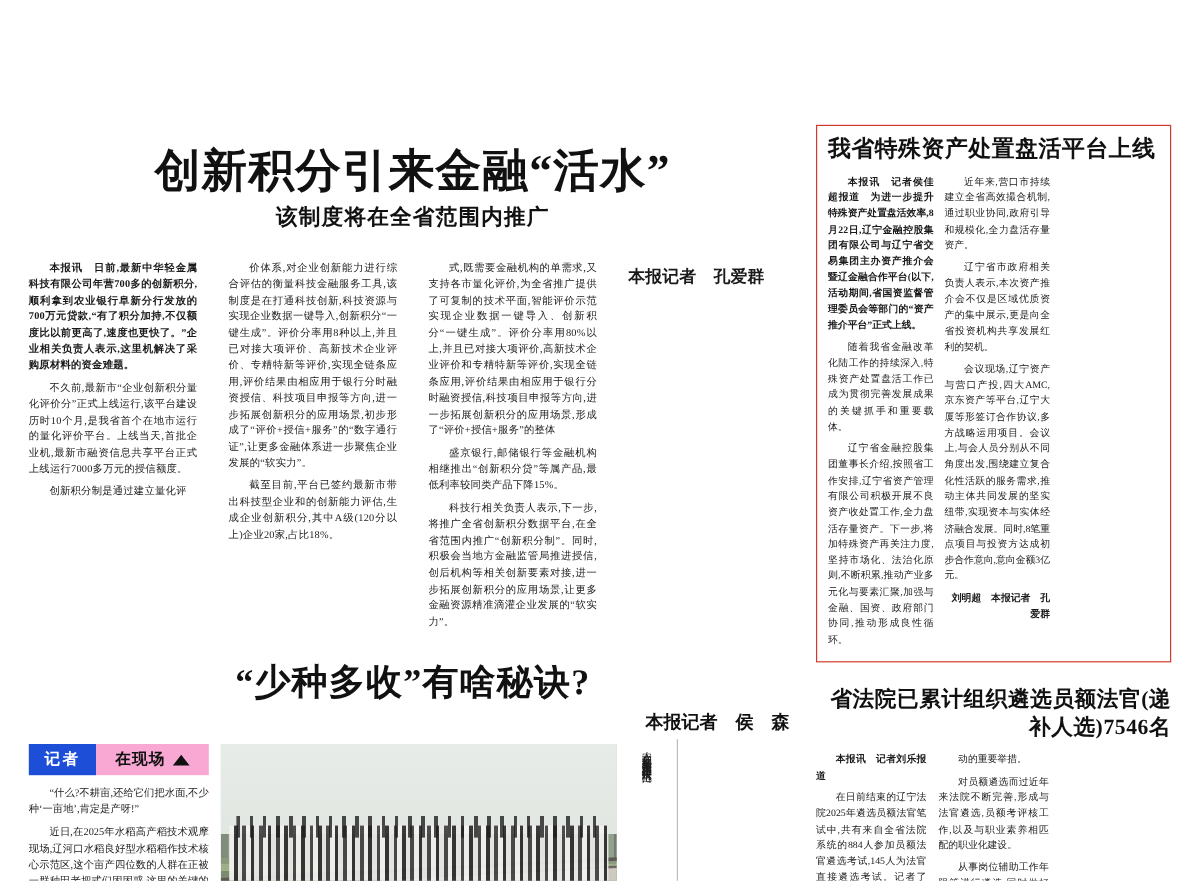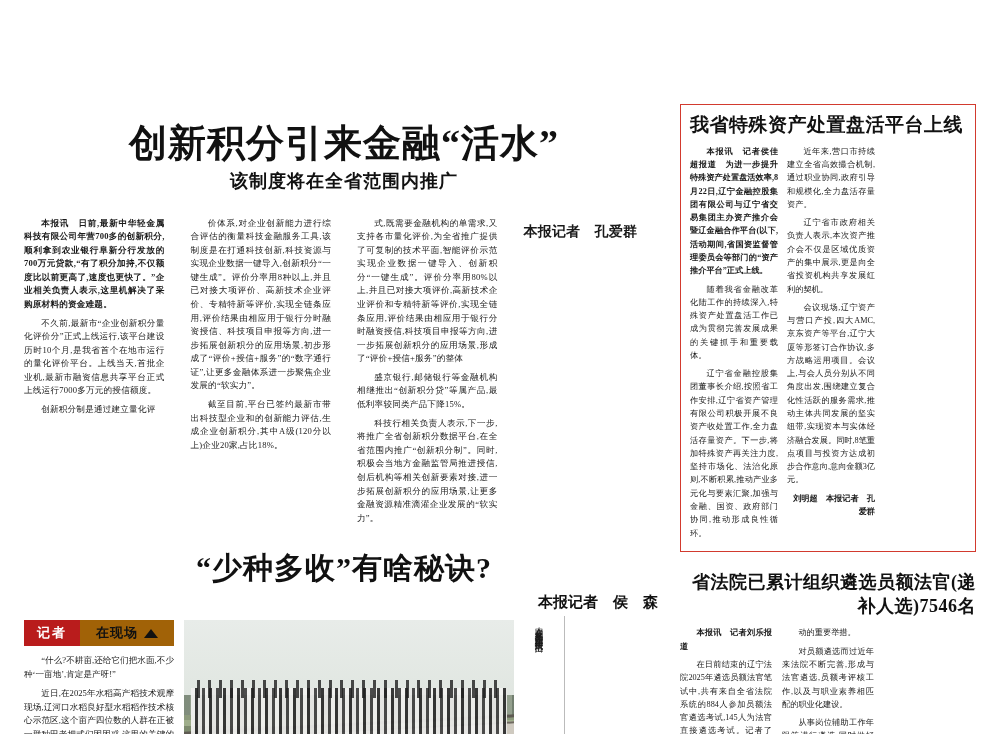--- a/index.html
+++ b/index.html
@@ -87,25 +87,25 @@
     text-align:center;font-size:30px;font-weight:bold;letter-spacing:1px;
     margin:18px 0 4px 0;
   }
   .byline2{text-align:right;font-size:15px;font-weight:bold;margin:0 0 8px 0;padding-right:6px;}
 
   
   .reporter-badge{
     display:flex;align-items:stretch;width:150px;height:26px;margin-bottom:8px;
   }
   .rb-left{
-    background:#b91c1c;color:#fff;font-weight:bold;font-size:13px;
+    background:#1d4ed8;color:#fff;font-weight:bold;font-size:13px;
     display:flex;align-items:center;justify-content:center;width:56px;letter-spacing:2px;
   }
   .rb-right{
-    background:#a16207;color:#111;font-weight:bold;font-size:13px;
+    background:#f9a8d4;color:#111;font-weight:bold;font-size:13px;
     display:flex;align-items:center;justify-content:center;flex:1;letter-spacing:1px;
     position:relative;
   }
   .rb-right .tri{
     width:0;height:0;border-left:7px solid transparent;border-right:7px solid transparent;
     border-bottom:9px solid #111;margin-left:6px;
   }
 
   
   .feature{

